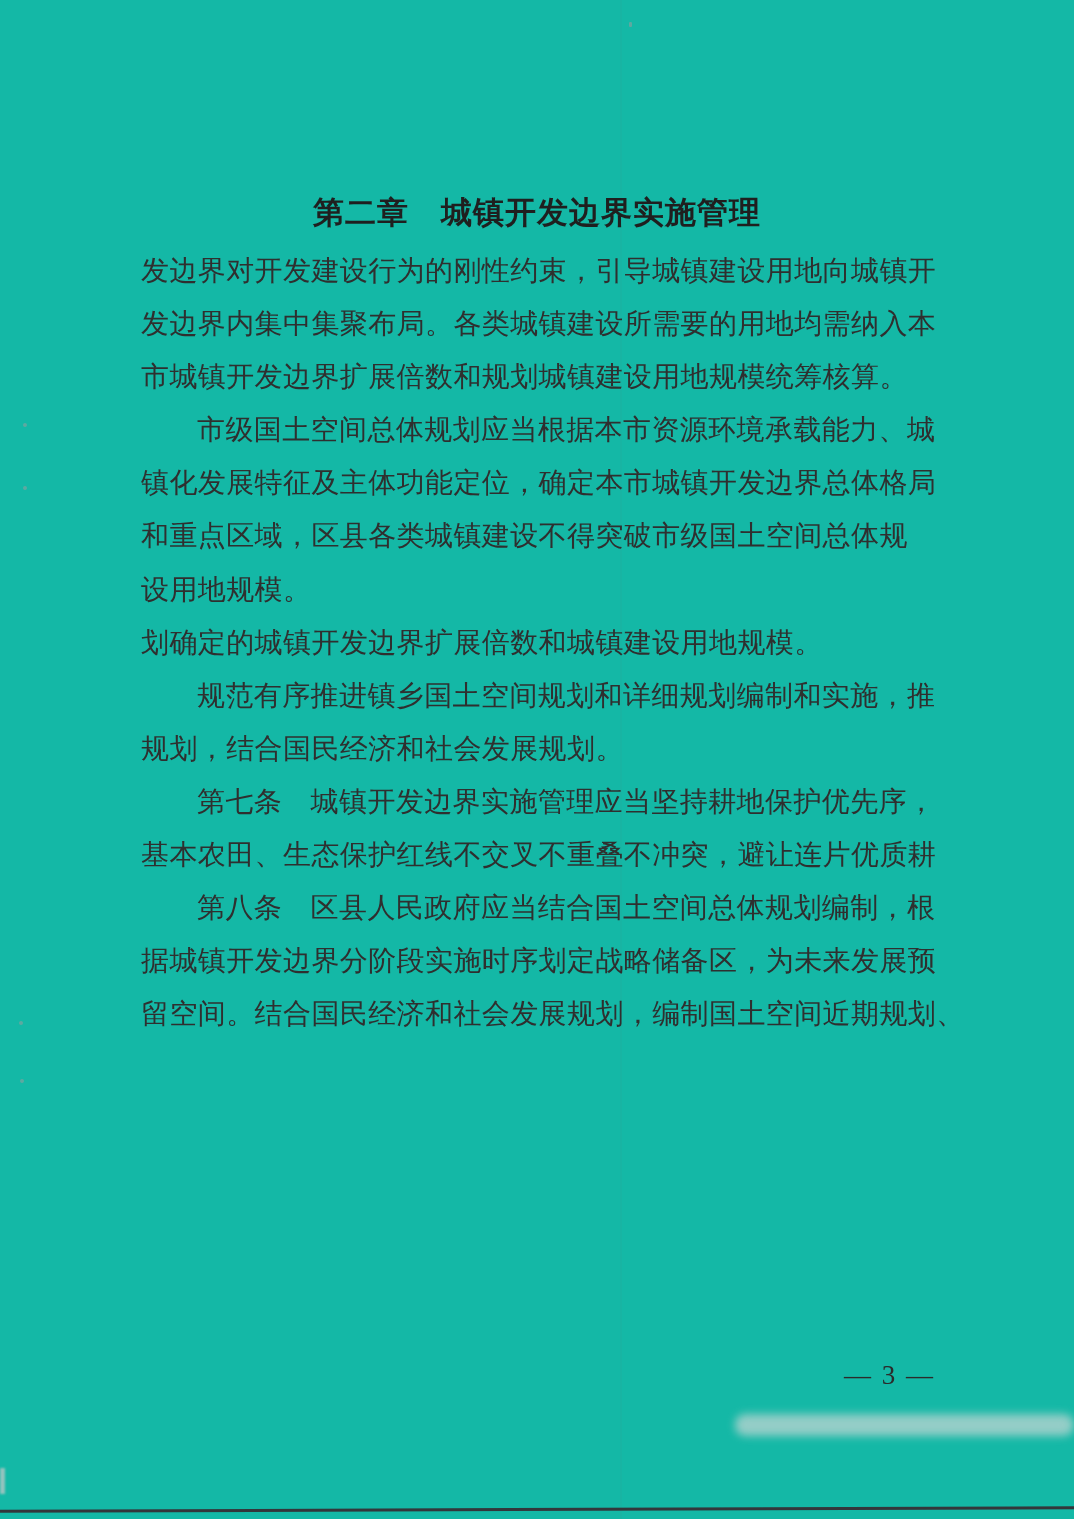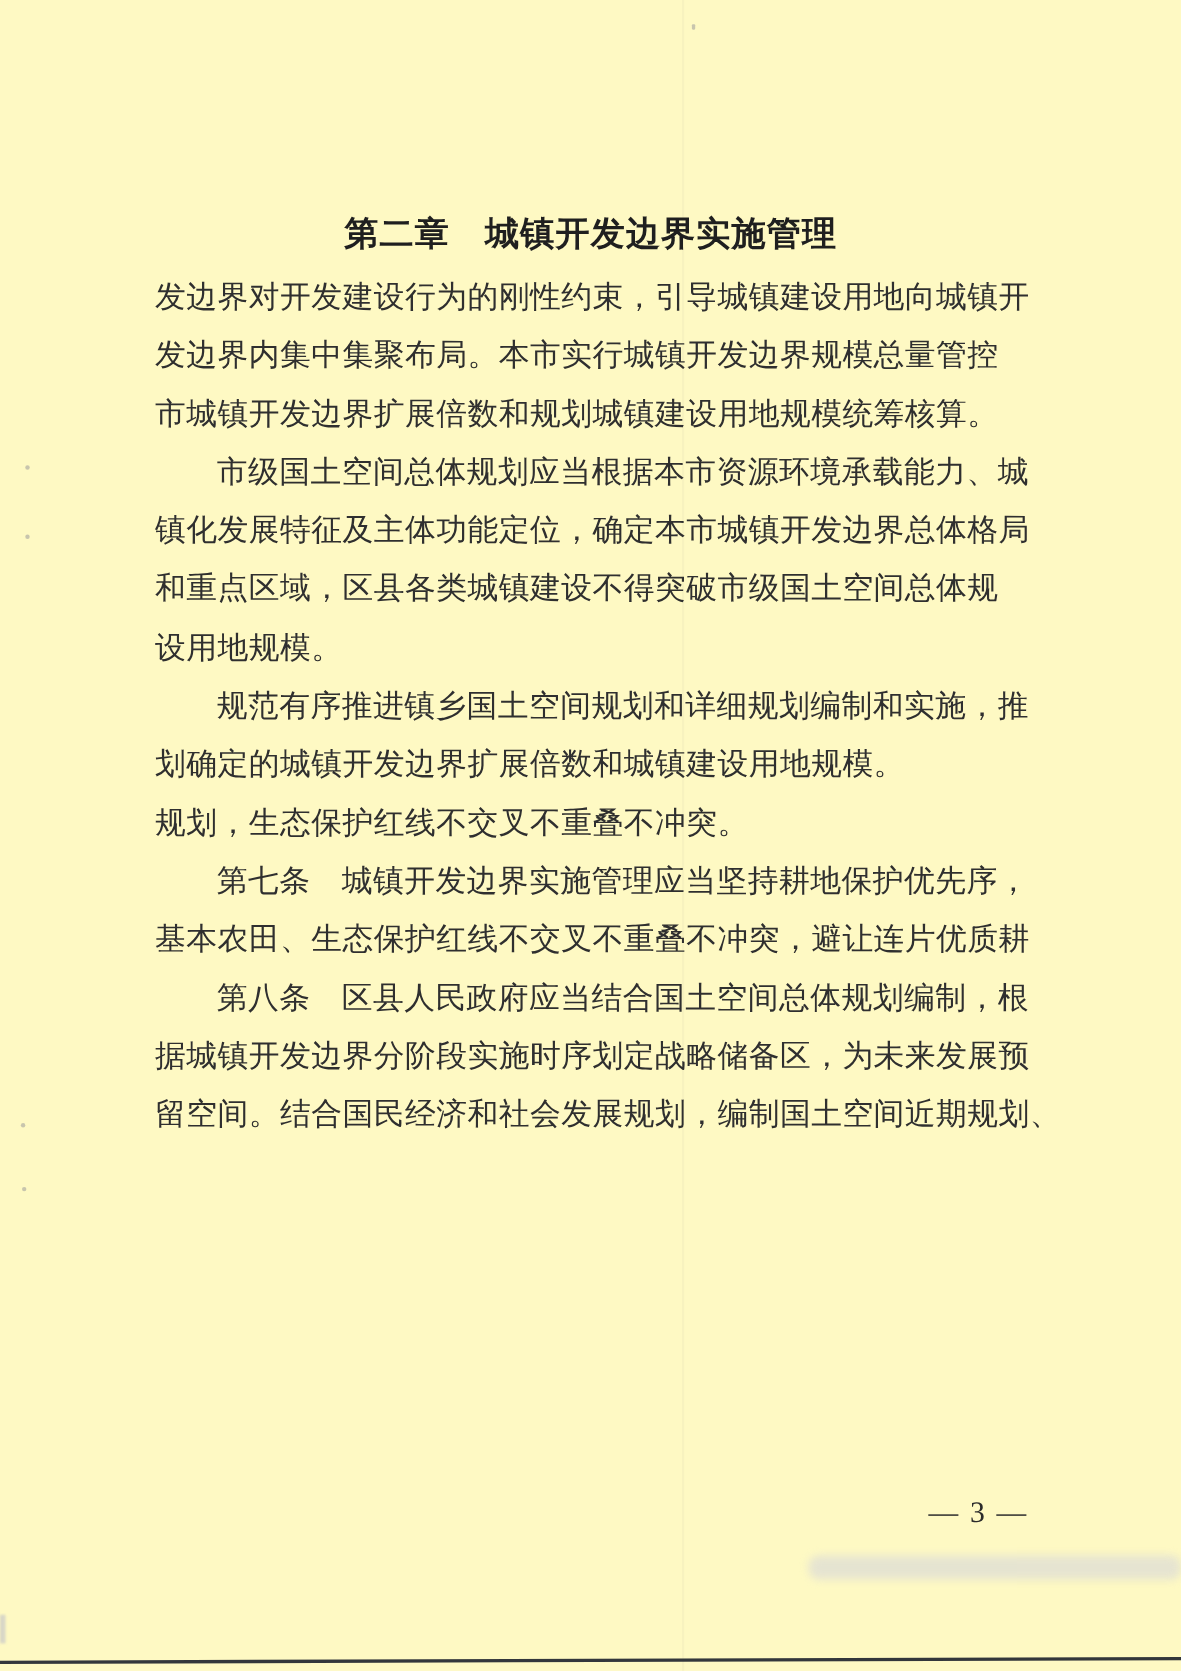--- a/index.html
+++ b/index.html
@@ -6,21 +6,21 @@
   html, body { width: 1074px; height: 1519px; }
   body {
     font-family: "Liberation Serif", serif;
     background: #ffffff;
     position: relative;
     overflow: hidden;
   }
   .page {
     position: absolute;
     inset: 0;
-    background: #fef9c3;
+    background: #14b8a6;
   }
   
   .fold-line {
     position: absolute;
     left: 620px;
     top: 0;
     width: 2px;
     height: 1519px;
     background: rgba(120,120,120,0.05);
   }
@@ -112,32 +112,32 @@
   <div class="dot d1"></div>
   <div class="dot d2"></div>
   <div class="dot d3"></div>
   <div class="dot d4"></div>
   <div class="dot d5"></div>
 
   <div class="chapter-title">第二章　城镇开发边界实施管理</div>
 
   <div class="doc-body">
     <div class="line">发边界对开发建设行为的刚性约束，引导城镇建设用地向城镇开</div>
-    <div class="line">发边界内集中集聚布局。本市实行城镇开发边界规模总量管控</div>
+    <div class="line">发边界内集中集聚布局。各类城镇建设所需要的用地均需纳入本</div>
     <div class="line">市城镇开发边界扩展倍数和规划城镇建设用地规模统筹核算。</div>
 
     <div class="line first">市级国土空间总体规划应当根据本市资源环境承载能力、城</div>
     <div class="line">镇化发展特征及主体功能定位，确定本市城镇开发边界总体格局</div>
     <div class="line">和重点区域，区县各类城镇建设不得突破市级国土空间总体规</div>
     <div class="line">设用地规模。</div>
 
+    <div class="line">划确定的城镇开发边界扩展倍数和城镇建设用地规模。</div>
+
     <div class="line first">规范有序推进镇乡国土空间规划和详细规划编制和实施，推</div>
-
-    <div class="line">划确定的城镇开发边界扩展倍数和城镇建设用地规模。</div>
-    <div class="line">规划，生态保护红线不交叉不重叠不冲突。</div>
+    <div class="line">规划，结合国民经济和社会发展规划。</div>
 
     <div class="line first">第七条　城镇开发边界实施管理应当坚持耕地保护优先序，</div>
     <div class="line">基本农田、生态保护红线不交叉不重叠不冲突，避让连片优质耕</div>
 
     <div class="line first">第八条　区县人民政府应当结合国土空间总体规划编制，根</div>
     <div class="line">据城镇开发边界分阶段实施时序划定战略储备区，为未来发展预</div>
     <div class="line">留空间。结合国民经济和社会发展规划，编制国土空间近期规划、</div>
   </div>
 
   <div class="page-number">— 3 —</div>

